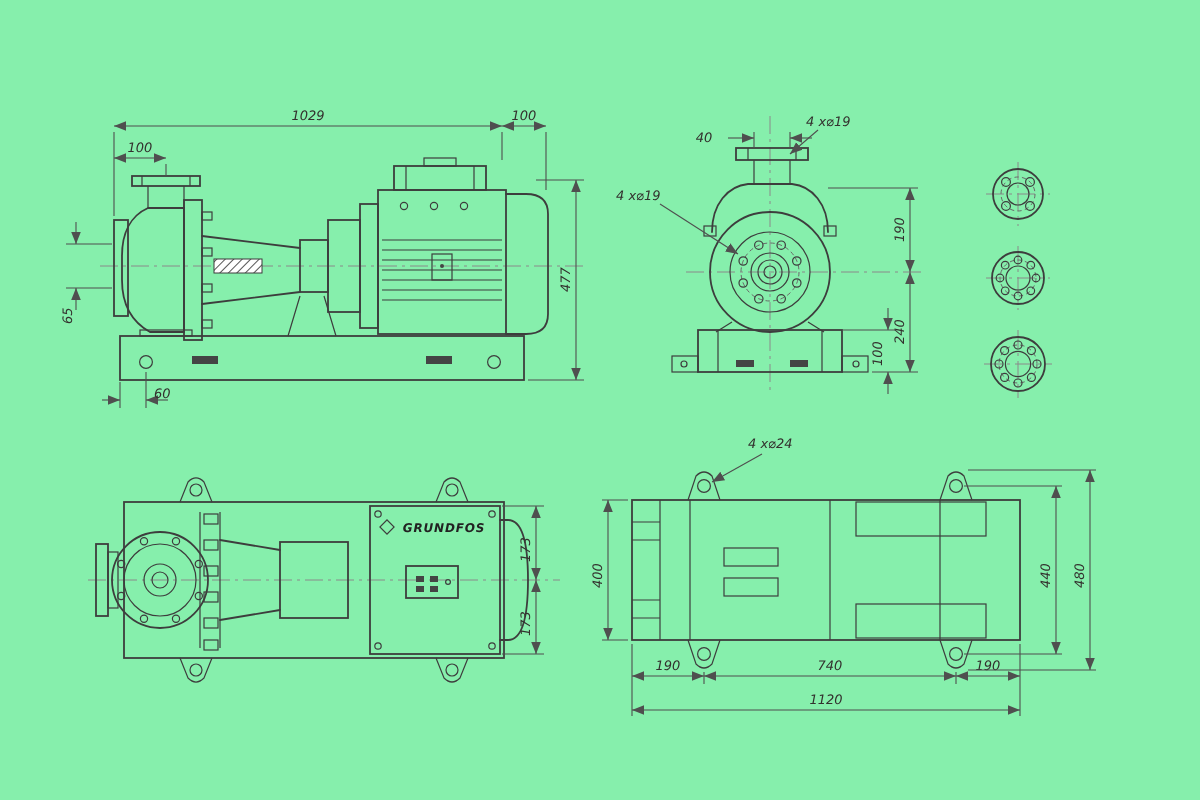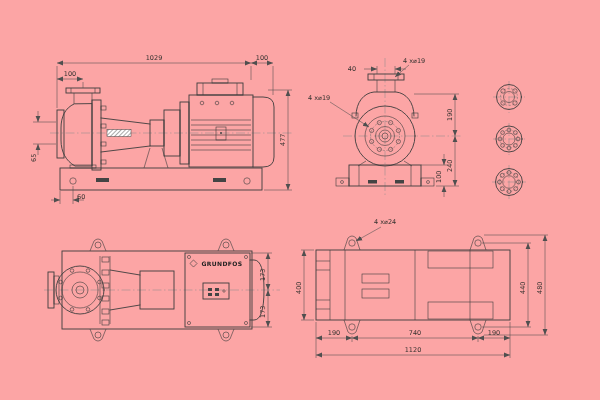--- a/index.html
+++ b/index.html
@@ -1,16 +1,16 @@
 <!DOCTYPE html>
 <html><head>
 <meta charset="utf-8">
 <style>
   html,body{margin:0;padding:0;background:#ffffff;}
-  .stage{width:600px;height:400px;position:relative;background:#fca5a5;overflow:hidden;}
+  .stage{width:600px;height:400px;position:relative;background:#86efac;overflow:hidden;font-style:italic;}
   svg{display:block;}
   .obj{stroke:#3d3d3d;stroke-width:0.9;fill:none;stroke-linecap:round;}
   .obj2{stroke:#3d3d3d;stroke-width:0.6;fill:none;}
   .fillc{fill:#444;stroke:none;}
   .dim{stroke:#4f4f4f;stroke-width:0.55;fill:none;}
   .cl{stroke:#8a8a8a;stroke-width:0.5;fill:none;stroke-dasharray:9 2.5 1.5 2.5;}
   .bc{stroke:#6a6a6a;stroke-width:0.5;fill:none;stroke-dasharray:2.2 1.6;}
   .txt{font-family:"DejaVu Sans",sans-serif;font-size:6.5px;fill:#33312e;}
   .brand{font-family:"DejaVu Sans",sans-serif;font-size:6px;font-weight:bold;letter-spacing:0.4px;fill:#222;}
   .mid{text-anchor:middle;}

